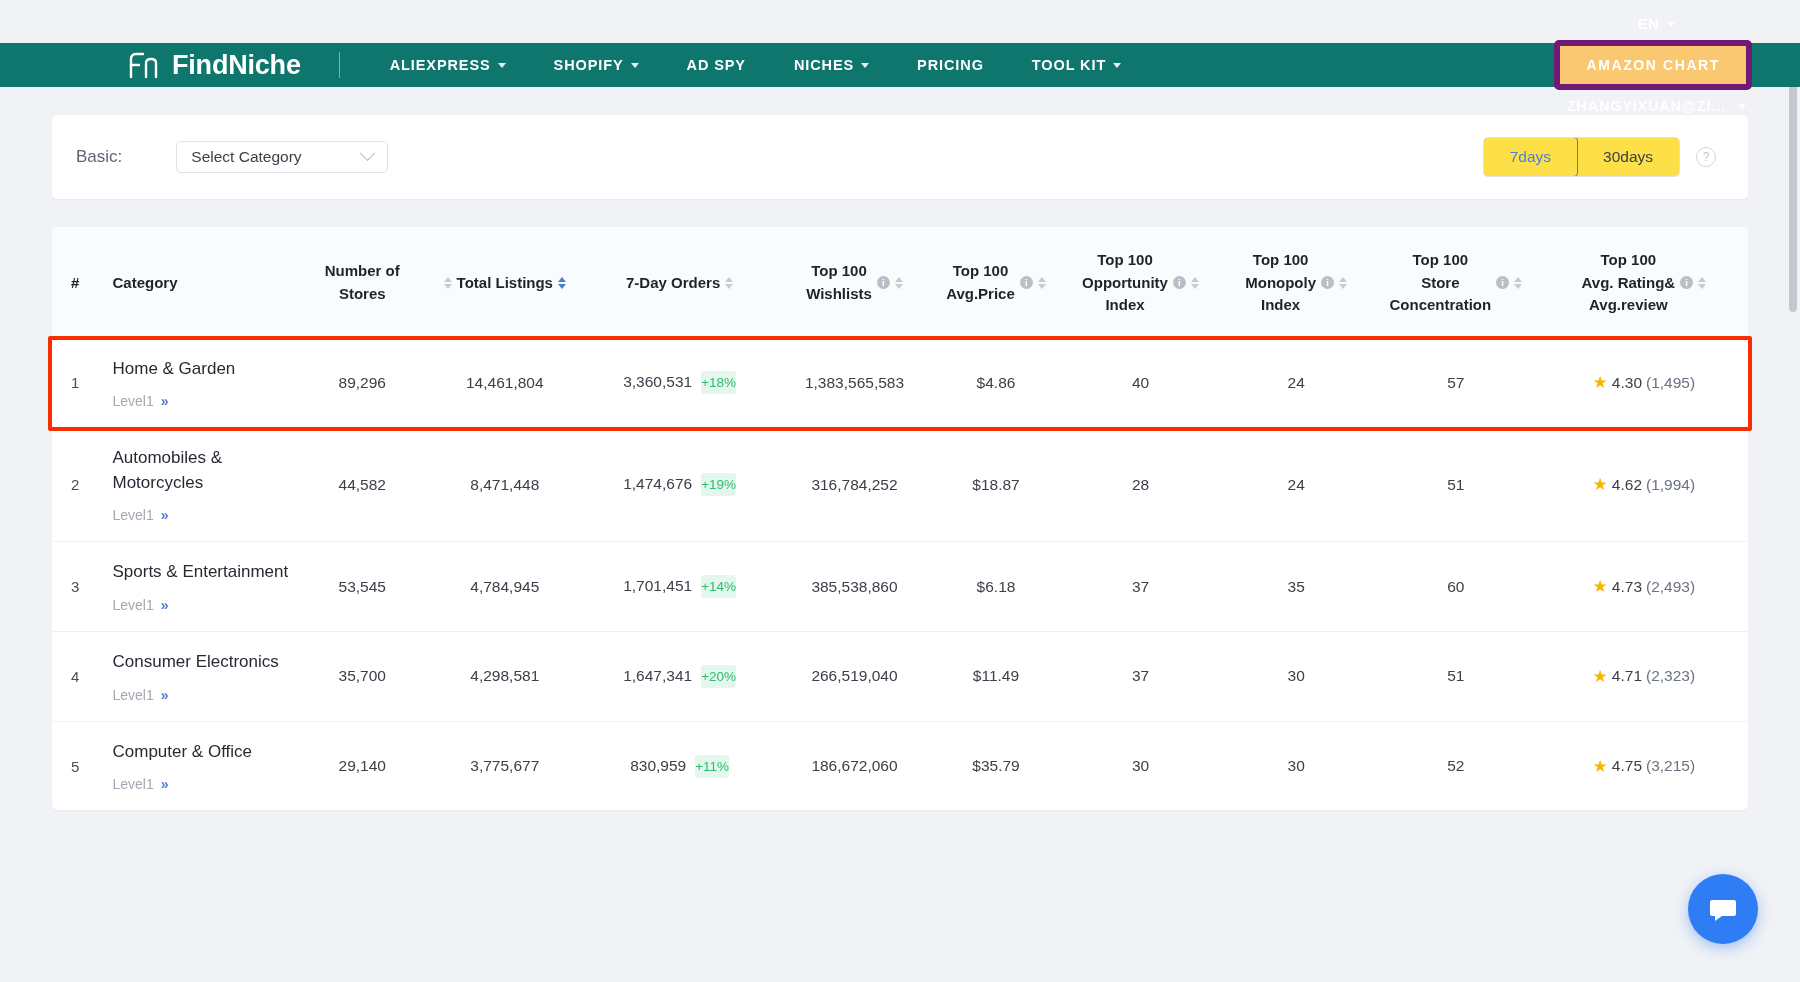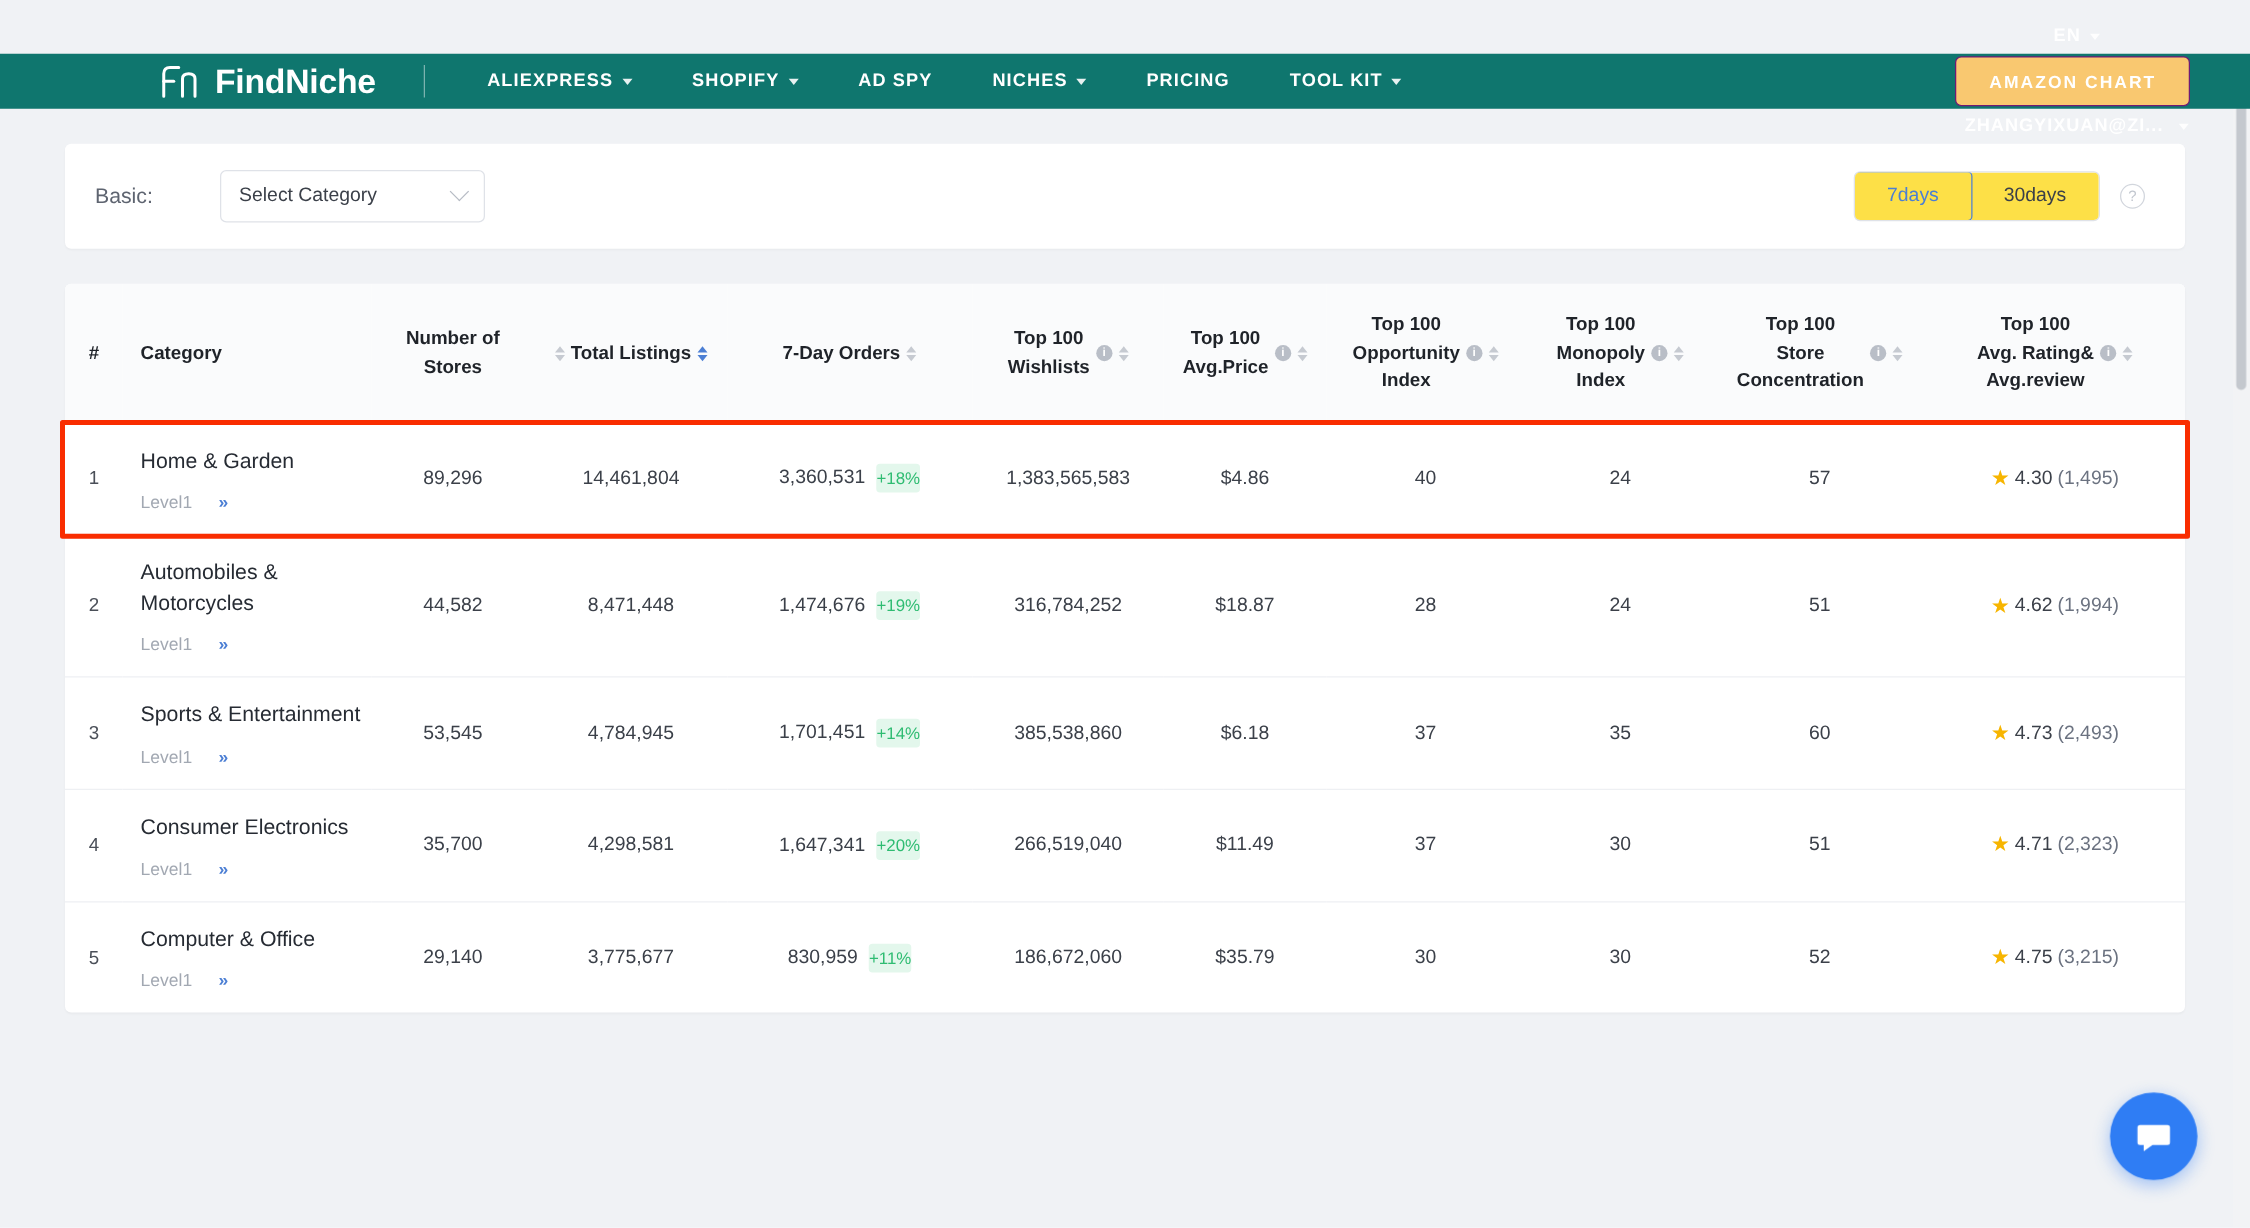--- a/index.html
+++ b/index.html
@@ -64,21 +64,21 @@
     color: #fff; font-size: 14.5px; font-weight: bold;
     letter-spacing: .9px; padding: 8px 14px;
     display: flex; align-items: center; gap: 7px; cursor: pointer;
   }
   .amazon-btn {
     background: #f9c870;
     color: #ffffff;
     font-size: 14px;
     font-weight: bold;
     letter-spacing: 1.6px;
-    border: 1px solid #701a75;
+    border: 6px solid #701a75;
     border-radius: 5px;
     padding: 11px 26px;
     margin: 0 26px 0 20px;
     cursor: pointer;
     white-space: nowrap;
   }
   .user-item {
     color: #fff; font-size: 14.5px; font-weight: bold;
     letter-spacing: .8px; padding: 8px 6px;
     display: flex; align-items: center; gap: 12px; cursor: pointer;
@@ -100,21 +100,21 @@
     align-items: center;
     padding: 0 32px 0 24px;
     box-shadow: 0 1px 2px rgba(0,0,0,.04);
   }
   .basic-label {
     font-size: 17px;
     color: #5e6470;
     margin-right: 54px;
   }
   .select-box {
-    width: 212px; height: 42px;
+    width: 212px; height: 32px;
     border: 1px solid #dfe2e8;
     border-radius: 5px;
     background: #fff;
     display: flex; align-items: center;
     padding: 0 14px;
     cursor: pointer;
   }
   .select-text { font-size: 15.5px; color: #3b4049; flex: 1; }
   .chev-down {
     width: 11px; height: 11px;
@@ -211,21 +211,21 @@
     vertical-align: middle;
     border-top: 1px solid #eef0f3;
   }
   tbody tr:first-child td { border-top: none; }
   td.col-num { color: #4a4f58; font-size: 15px; }
   td.col-cat { text-align: left; padding-left: 14px; }
   .cat-name {
     font-size: 17px; color: #262b33; line-height: 1.45;
     margin-bottom: 12px;
   }
-  .level-row { display: flex; align-items: center; gap: 21px; }
+  .level-row { display: flex; align-items: center; gap: 7px; }
   .level-text { font-size: 14px; color: #a2a8b2; }
   .dbl-chev { color: #4c7fd4; font-size: 14px; font-weight: bold; cursor: pointer; }
   .pct {
     display: inline-block;
     background: #e3f7ec;
     color: #2fbc72;
     font-size: 13.5px;
     border-radius: 3px;
     padding: 4px 0;
     margin-left: 9px;

